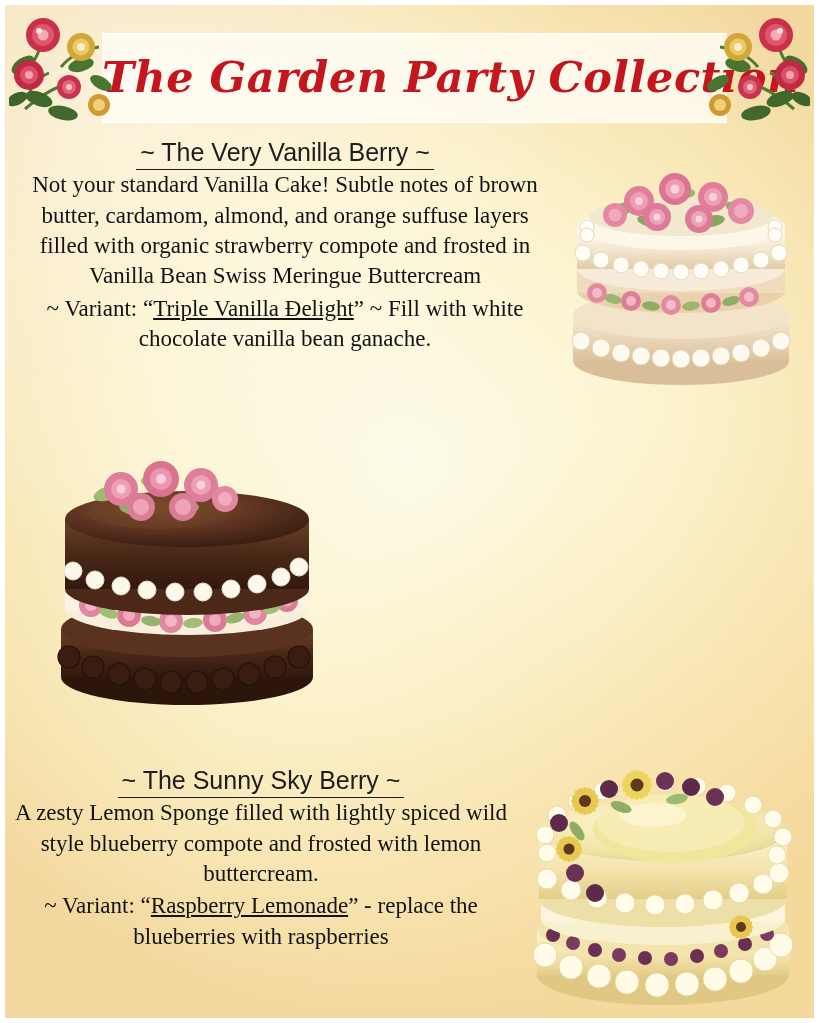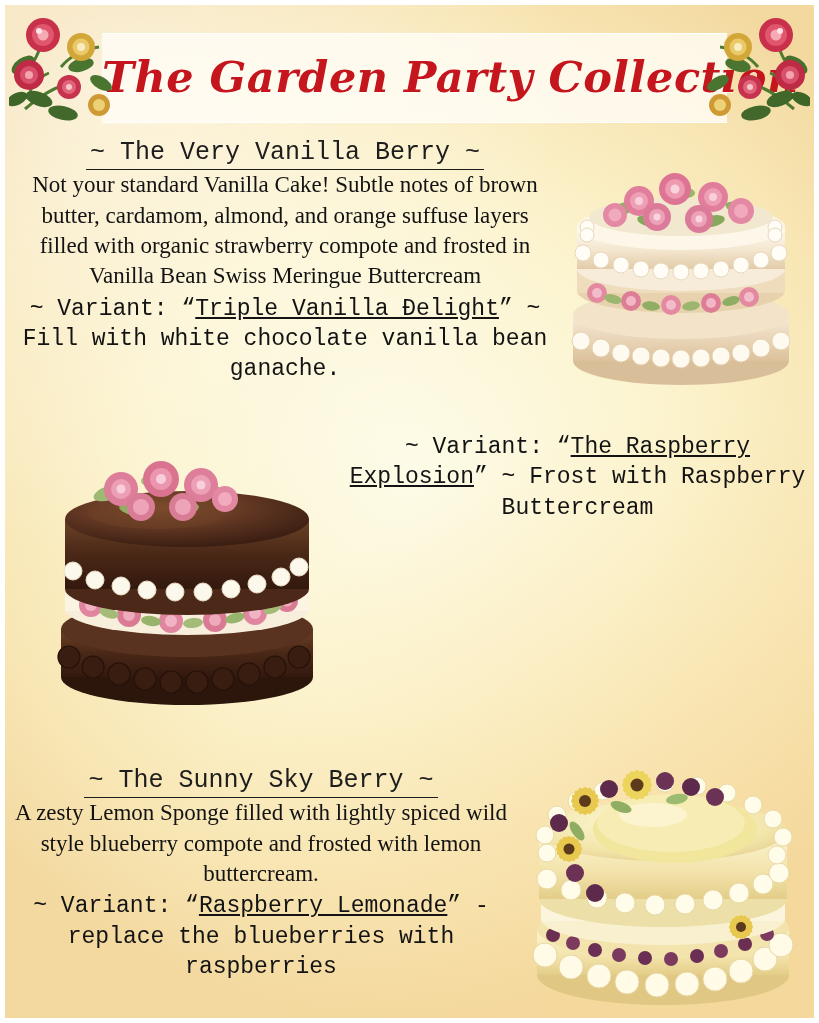--- a/index.html
+++ b/index.html
@@ -76,41 +76,41 @@
     width: 108px;
     height: 118px;
   }
   .rose-left { left: 4px; top: 8px; }
   .rose-right { right: 4px; top: 8px; }
 
   
   .section { position: absolute; }
 
   .sec-title {
-    font-family: Liberation Mono, monospace;
+    font-family: Liberation Sans, sans-serif;
     font-size: 25px;
     color: #1d1d1d;
     text-align: center;
     border-bottom: 1.5px solid #1d1d1d;
     display: inline-block;
     padding: 0 4px 1px 4px;
     line-height: 1.25;
     white-space: nowrap;
   }
   .sec-title-wrap { text-align: center; }
 
   .sec-body {
     font-family: "Liberation Serif", serif;
     font-size: 23px;
     line-height: 1.32;
     color: #131313;
     text-align: center;
   }
   .variant {
-    font-family: Liberation Mono, monospace;
+    font-family: Liberation Serif, serif;
     font-size: 23px;
     line-height: 1.32;
     color: #131313;
     text-align: center;
     margin-top: 2px;
   }
   .variant u { text-decoration: underline; }
 
   
   #section-vanilla { left: 10px; top: 132px; width: 540px; }
@@ -340,21 +340,20 @@
           <circle cx="146" cy="54" r="3.5" fill="#fad4df"></circle>
         <circle cx="188" cy="46" r="13" fill="#e489a3"></circle>
           <circle cx="188" cy="46" r="7" fill="#f1aabd"></circle>
         <circle cx="62" cy="50" r="12" fill="#e489a3"></circle>
           <circle cx="62" cy="50" r="6.5" fill="#f1aabd"></circle>
       </g>
     </svg>
   </div>
 
   <div class="section" id="section-raspberry">
-    <div class="variant"><span>~ Variant: “</span><u>The Raspberry Explosion</u><span>” ~ Frost with Raspberry Buttercream</span></div>
   </div>
 
   <div class="cake" id="cake-raspberry">
     <svg width="300" height="290" viewBox="0 0 300 290">
       <defs>
         <linearGradient id="choc1" x1="0" y1="0" x2="0" y2="1">
           <stop offset="0%" stop-color="#6b4226"></stop>
           <stop offset="50%" stop-color="#4a2817"></stop>
           <stop offset="100%" stop-color="#33180e"></stop>
         </linearGradient>

